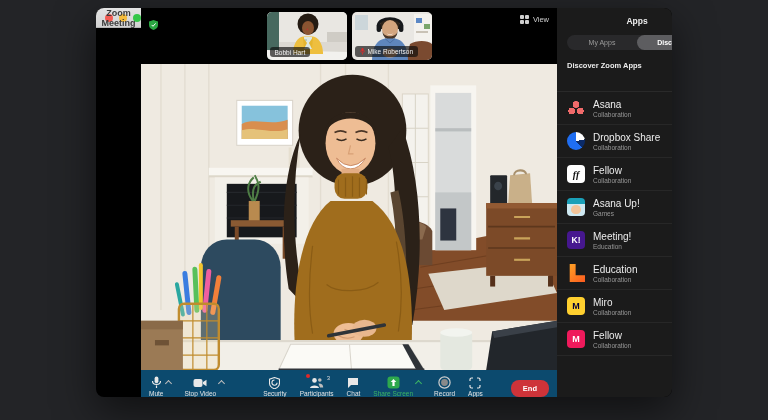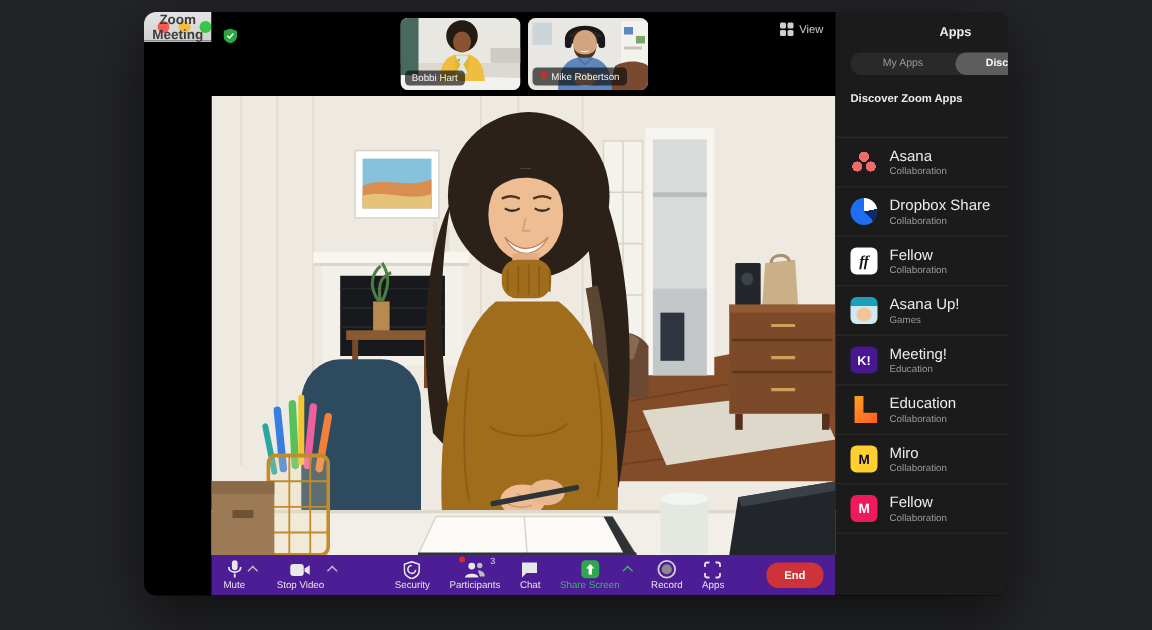--- a/index.html
+++ b/index.html
@@ -35,21 +35,21 @@
   .thumb { width:80px; height:48px; border-radius:5px; overflow:hidden; position:relative; background:#222; }
   .name-pill { position:absolute; left:3px; bottom:3px; background:rgba(10,10,10,.66);
     color:#f2f2f2; font-size:6.5px; padding:1.5px 5px; border-radius:3px;
     display:flex; align-items:center; gap:3px; white-space:nowrap; }
 
   
   .main-video { flex:1; position:relative; min-height:0; }
   .main-video svg { display:block; width:100%; height:100%; }
 
   
-  .toolbar { height:27px; background:#4c1d95; display:flex; align-items:center;
+  .toolbar { height:27px; background:#0c4a6e; display:flex; align-items:flex-end;
     padding:0 8px; gap:13px; flex:0 0 auto; }
   .tb { display:flex; flex-direction:column; align-items:center; gap:1px; color:#e4e4e4;
     font-size:6.5px; position:relative; cursor:default; }
   .tb .ic { height:13px; display:flex; align-items:center; }
   .tb-wrap { display:flex; align-items:flex-start; gap:3px; }
   .chev { width:5px; height:5px; border-left:1.4px solid #bdbdbd; border-top:1.4px solid #bdbdbd;
     transform:rotate(45deg); margin-top:5px; }
   .chev.green { border-color:#3db563; }
   .tb.sec { margin-left:26px; }
   .share .lbl { color:#3db563; }

